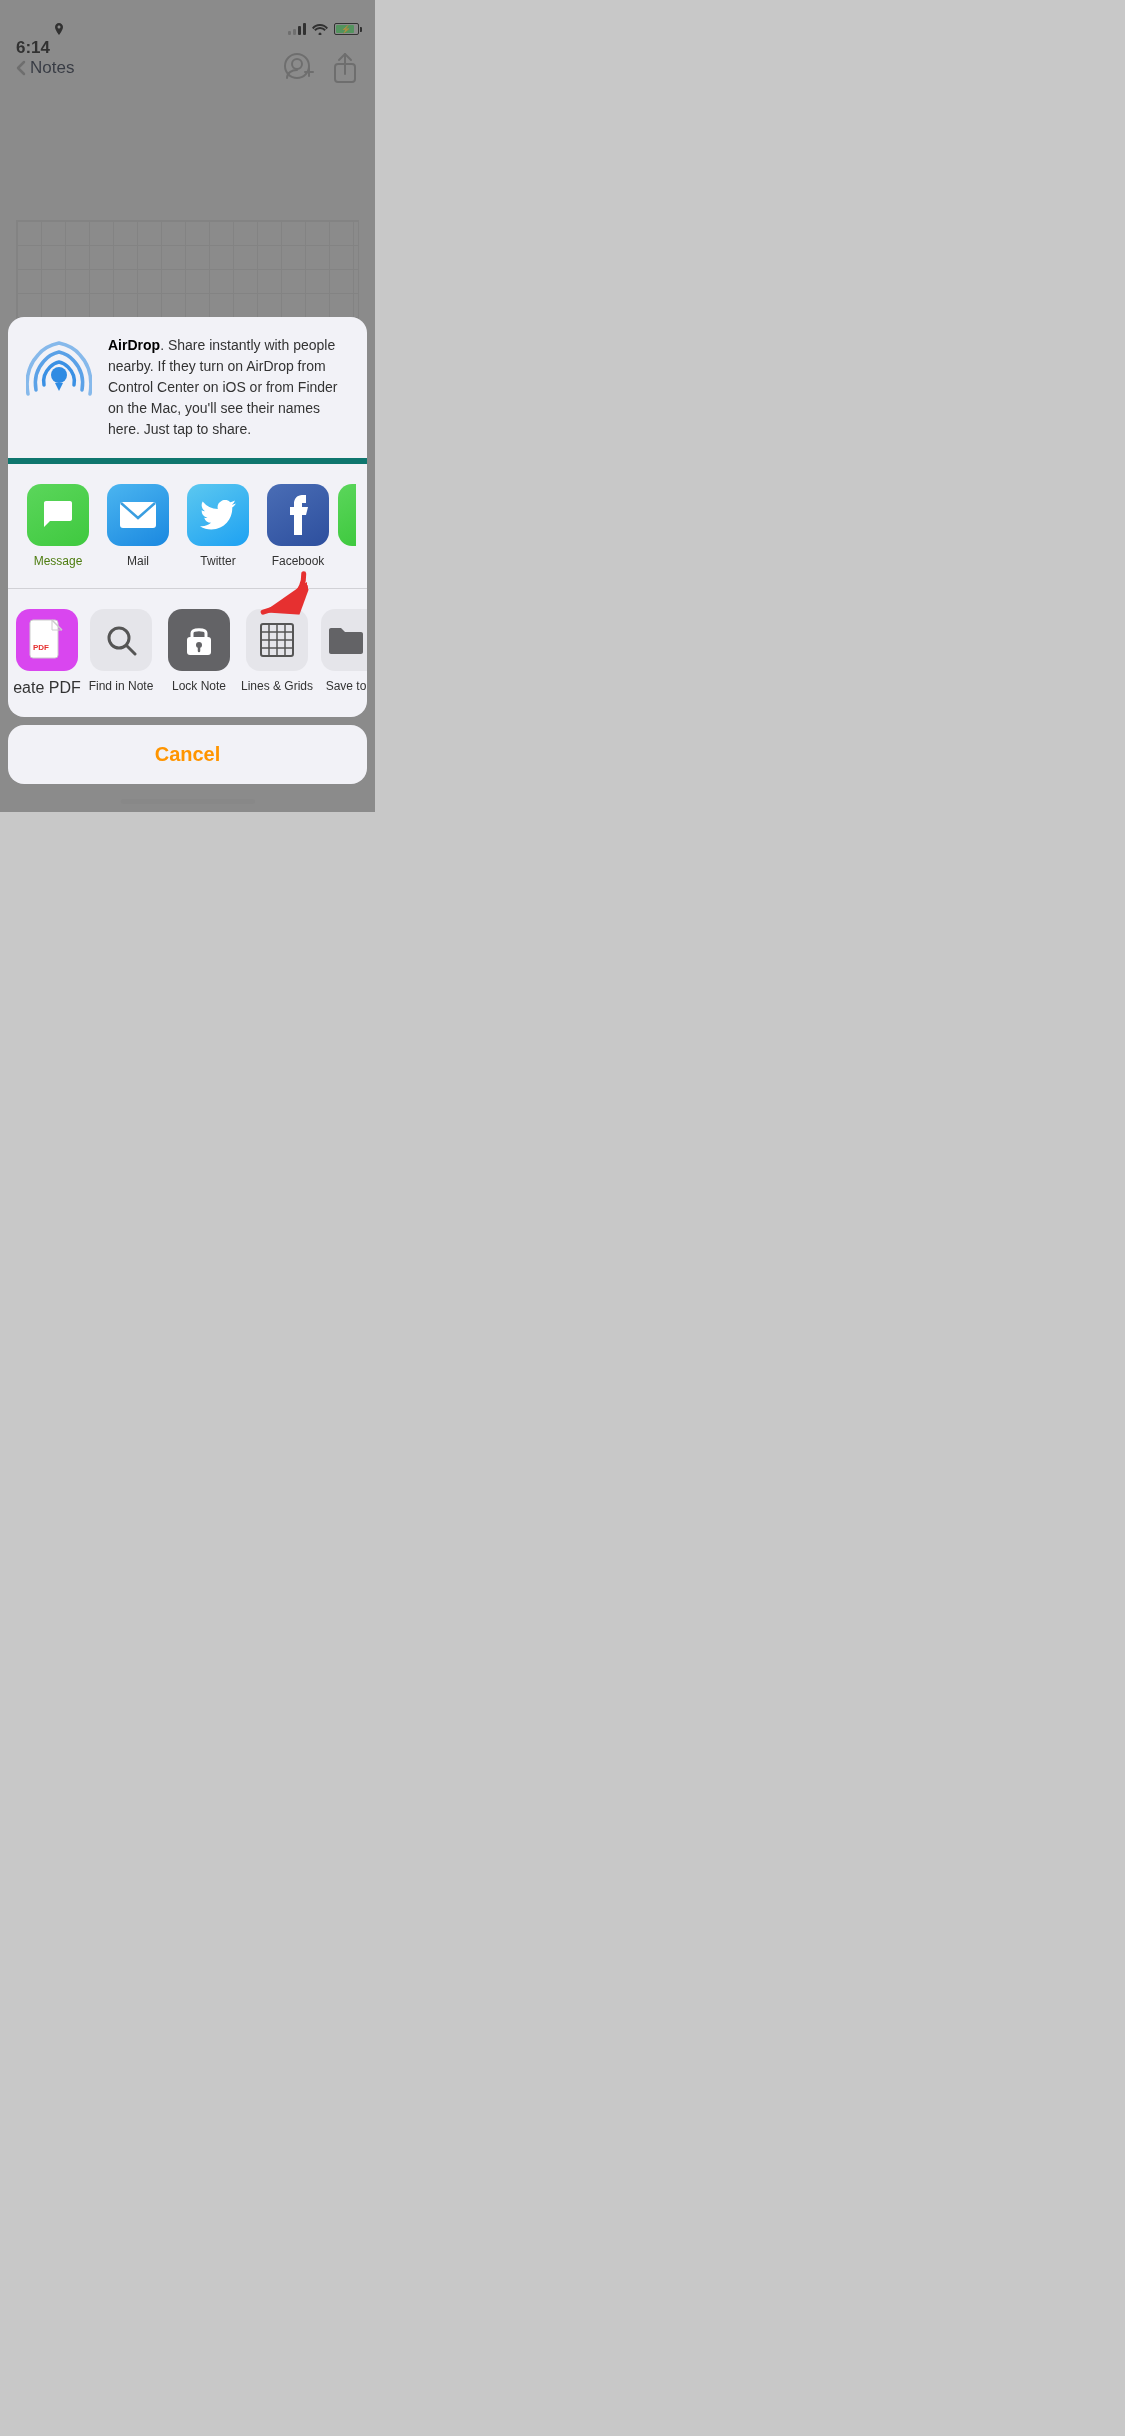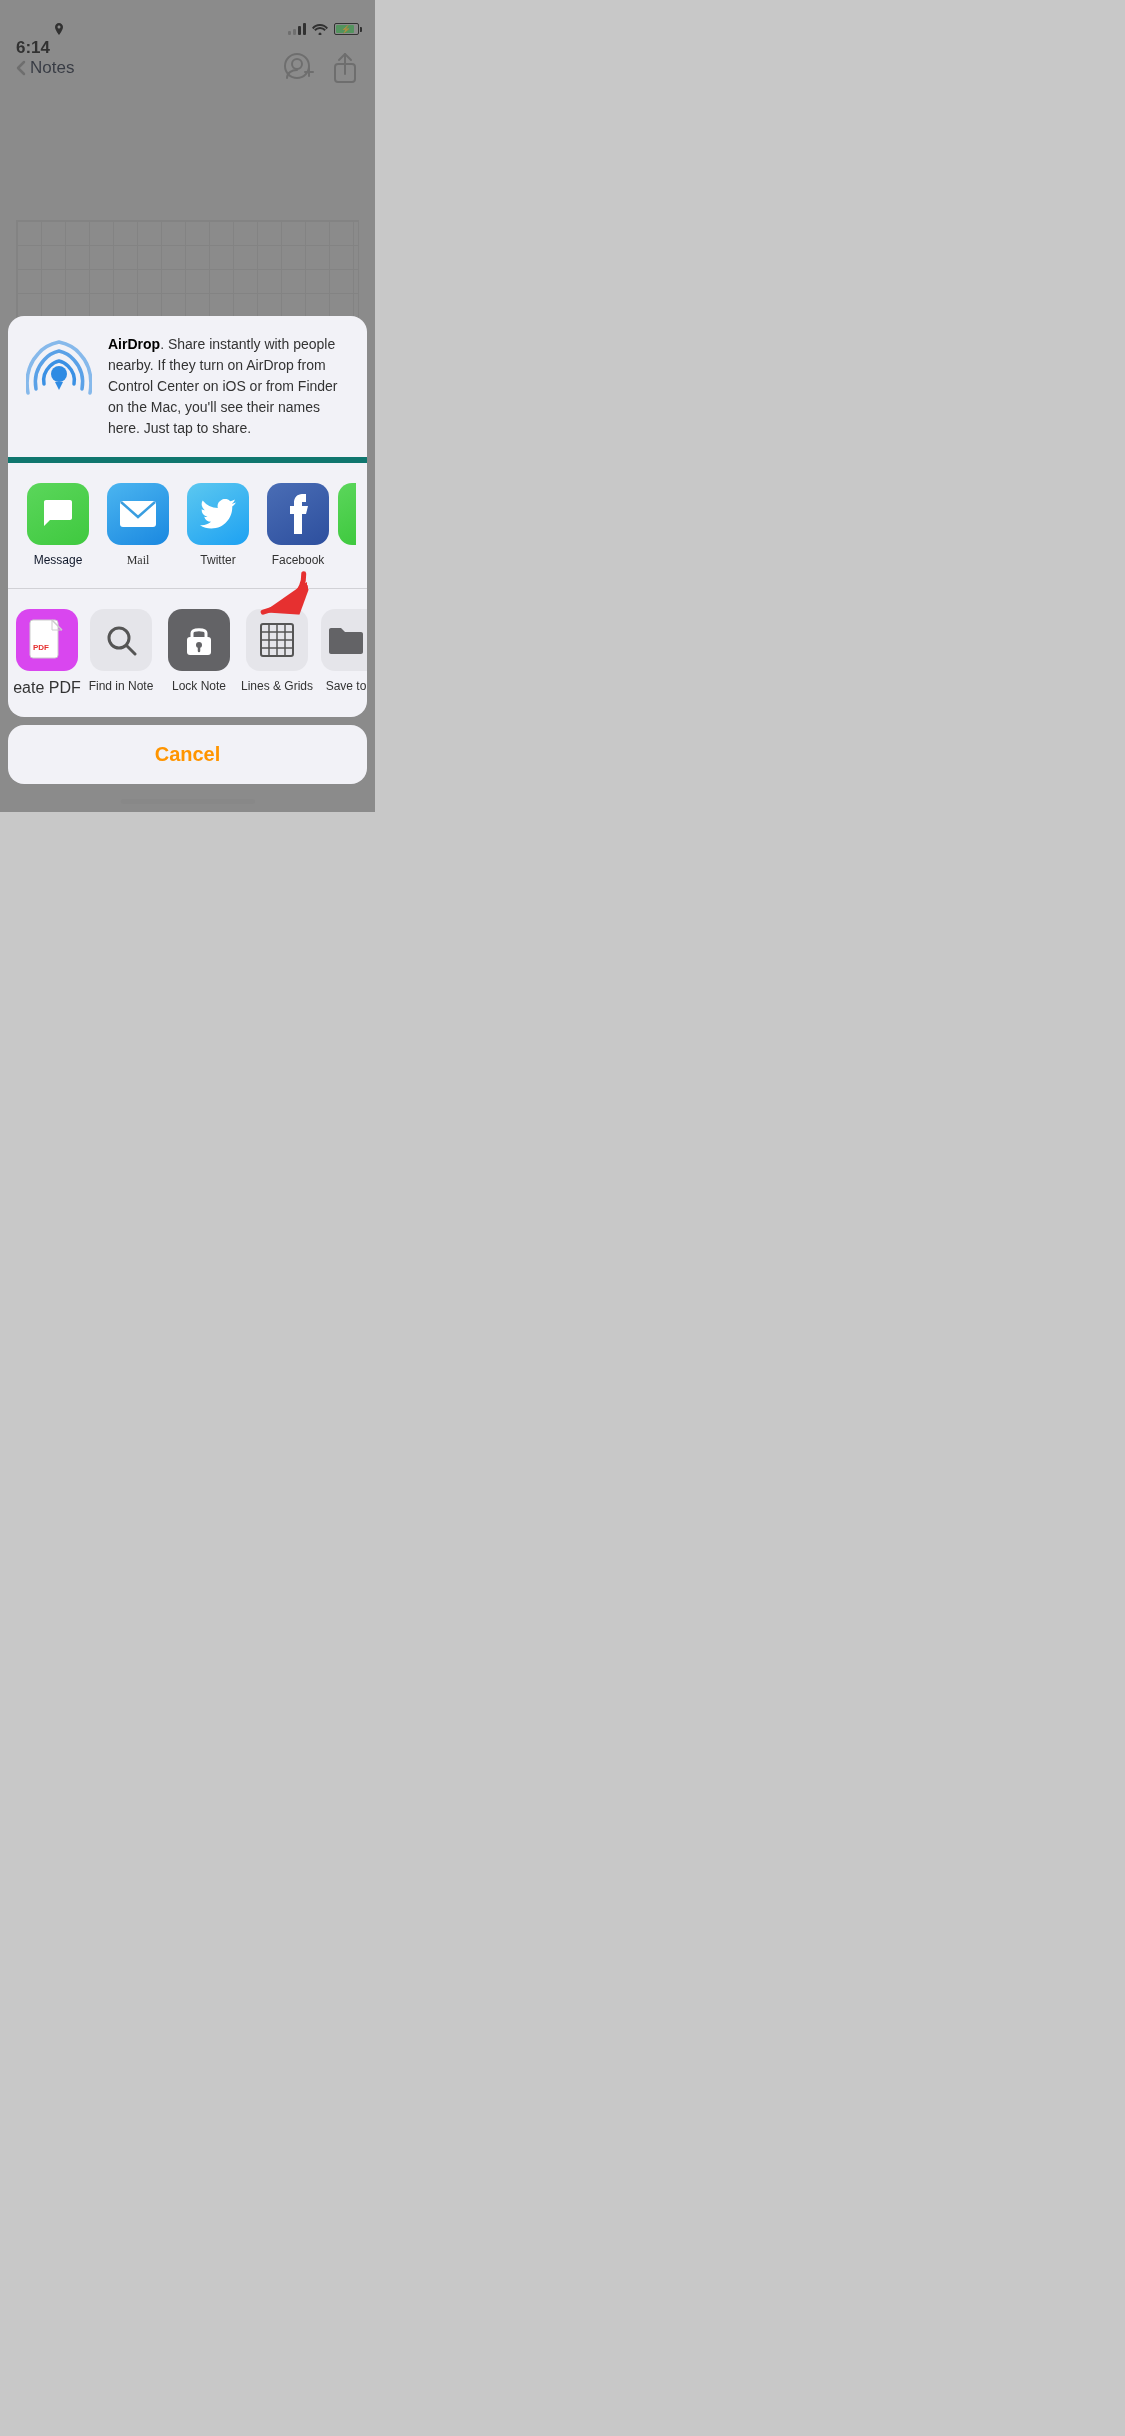--- a/index.html
+++ b/index.html
@@ -165,24 +165,24 @@
     </div>
 
     <div style="display:flex;padding:20px 10px;gap:0;overflow:hidden;">
 
       <div style="display:flex;flex-direction:column;align-items:center;min-width:80px;gap:8px;">
         <div style="width:62px;height:62px;border-radius:14px;background:linear-gradient(150deg,#5bd65b,#3fc93f);display:flex;align-items:center;justify-content:center;">
           <svg width="36" height="36" viewBox="0 0 36 36">
             <path d="M4 6C4 4.9 4.9 4 6 4H30C31.1 4 32 4.9 32 6V22C32 23.1 31.1 24 30 24H10L4 30V6Z" fill="white"></path>
           </svg>
         </div>
-        <span style="font-size:12px;color:#0f172a;">Message</span>
-      </div>
-
-      <div style="display:flex;flex-direction:column;align-items:center;min-width:80px;gap:8px;font-family:Liberation Serif, serif;">
+        <span style="font-size:12px;color:#4d7c0f;">Message</span>
+      </div>
+
+      <div style="display:flex;flex-direction:column;align-items:center;min-width:80px;gap:8px;">
         <div style="width:62px;height:62px;border-radius:14px;background:linear-gradient(150deg,#4bb5f0,#1a88e0);display:flex;align-items:center;justify-content:center;">
           <svg width="38" height="28" viewBox="0 0 38 28">
             <rect x="1" y="1" width="36" height="26" rx="3" fill="white"></rect>
             <path d="M2 2L19 17L36 2" stroke="#3a9ee0" stroke-width="2.5" fill="none"></path>
           </svg>
         </div>
         <span style="font-size:12px;color:#333;">Mail</span>
       </div>
 
       <div style="display:flex;flex-direction:column;align-items:center;min-width:80px;gap:8px;">

